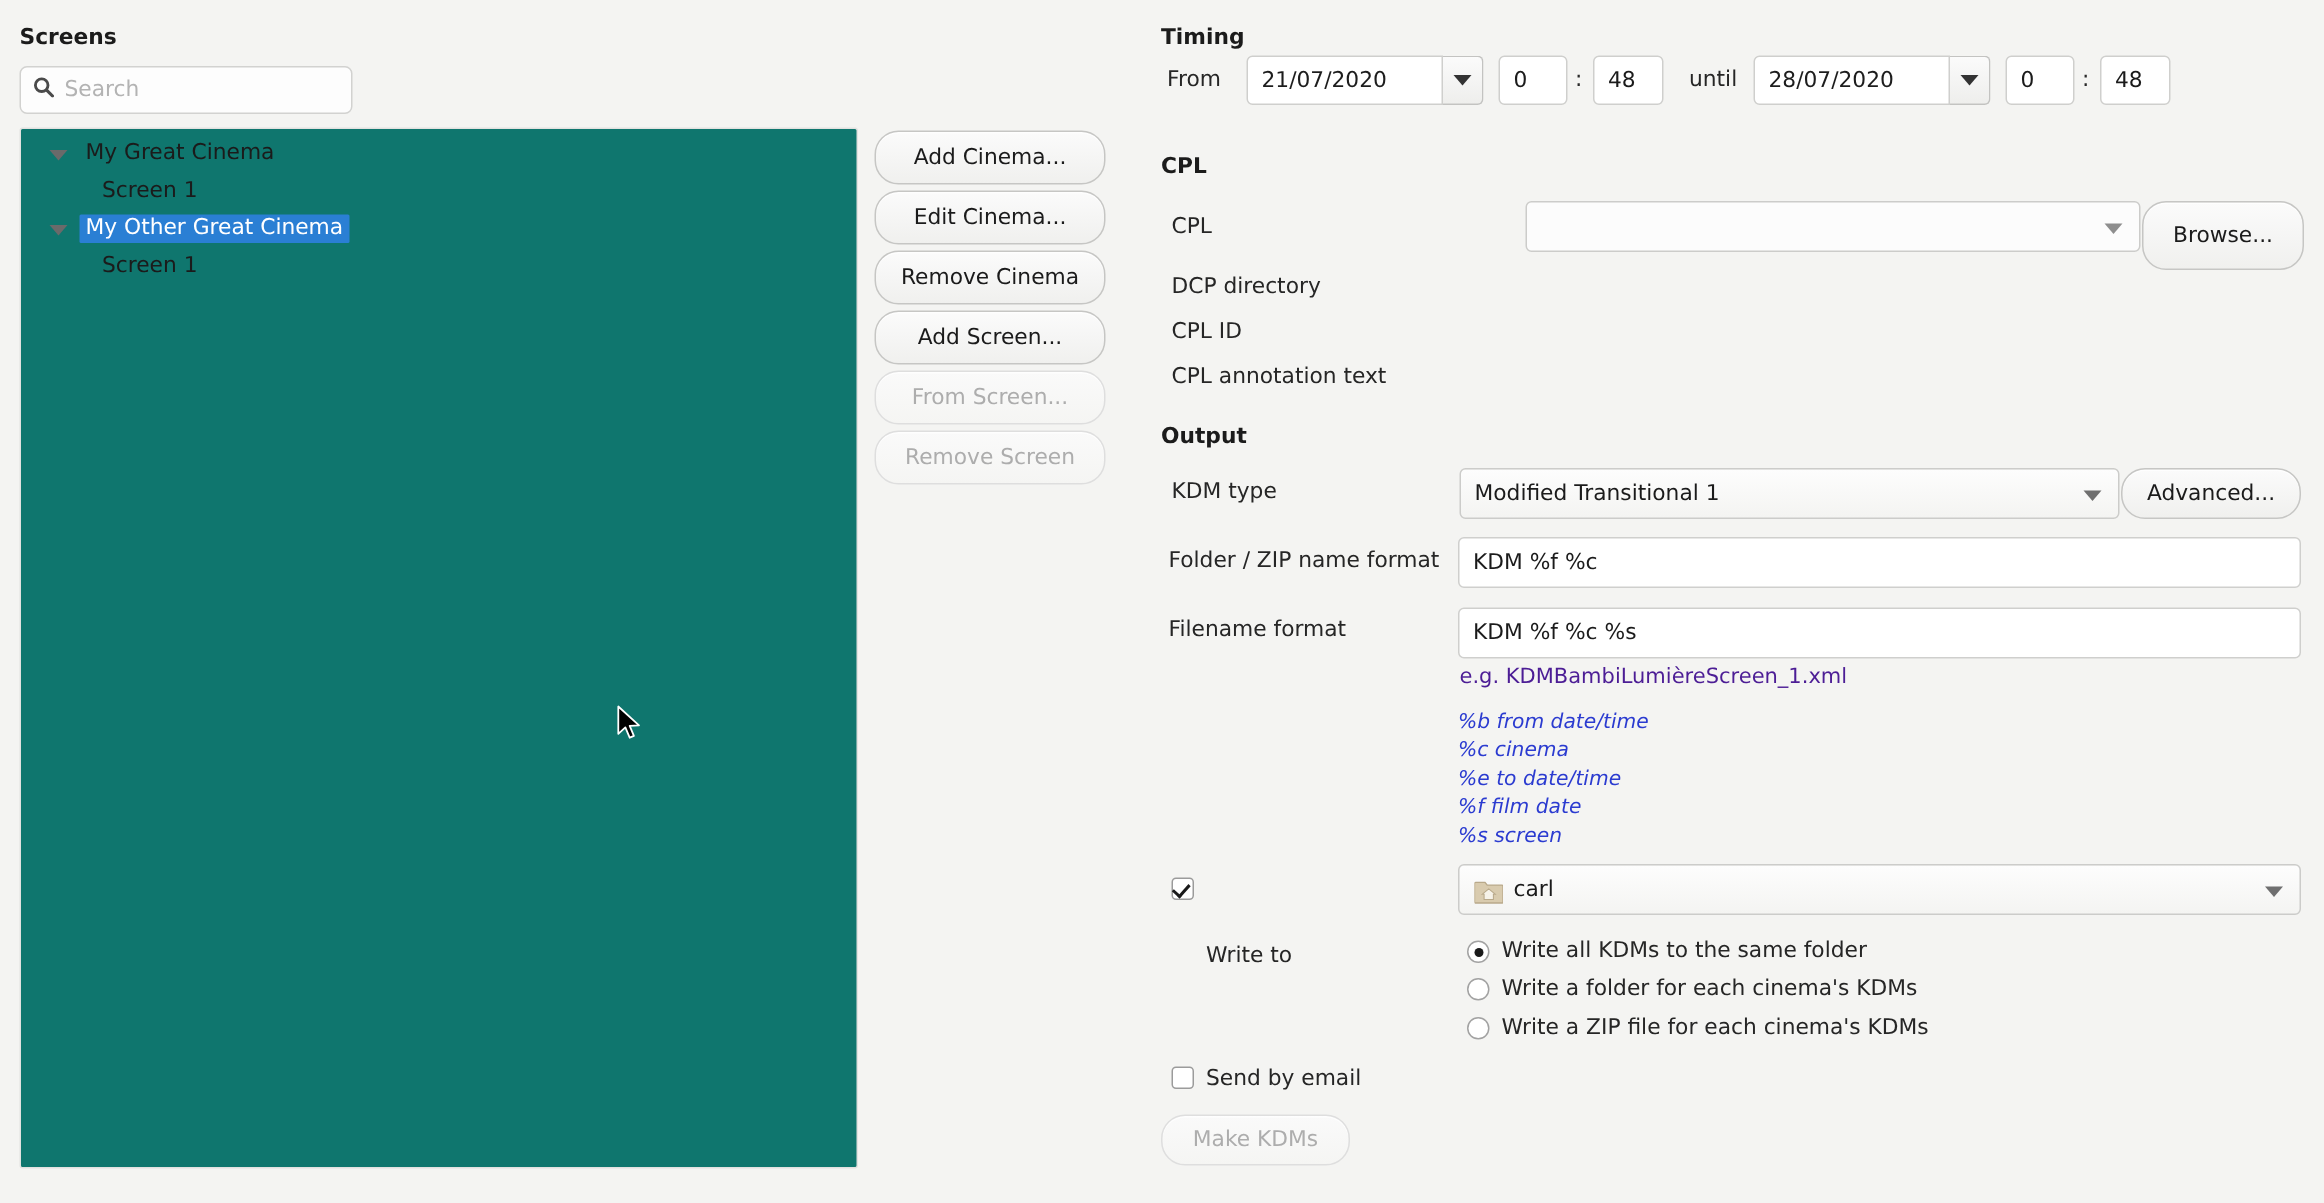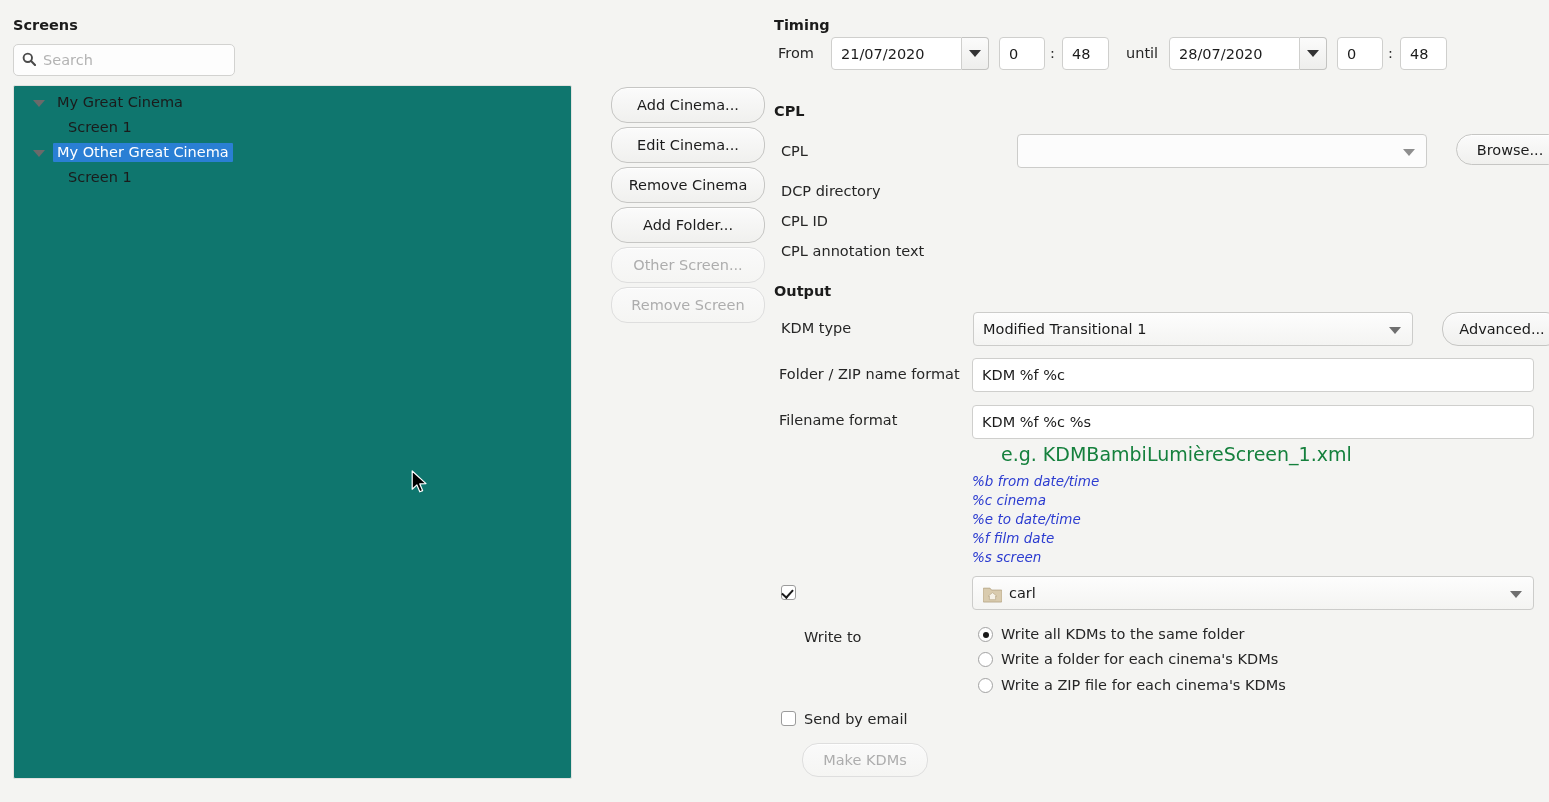--- a/index.html
+++ b/index.html
@@ -95,21 +95,20 @@
     position: absolute;
     border: 1px solid #c6c6c4;
     border-radius: 16px;
     background: linear-gradient(to bottom, #fbfbfb 0%, #f0f0ee 100%);
     color: #1b1b1b;
     font-size: 14.5px;
     font-family: inherit;
     display: flex; align-items: center; justify-content: center;
     box-shadow: 0 1px 0 rgba(255,255,255,0.7) inset;
     white-space: nowrap;
-    margin-left: 28px;
   }
   .btn.disabled {
     color: #adadad;
     background: linear-gradient(to bottom, #fafafa 0%, #f5f5f3 100%);
     border-color: #dedede;
   }
   .side-btn { left: 583px; width: 154px; height: 36px; }
 
   
   .field {
@@ -167,24 +166,23 @@
     content: "";
     border-left: 6px solid transparent;
     border-right: 6px solid transparent;
     border-top: 7px solid #333333;
   }
 
   .colon { position: absolute; font-size: 14.5px; color: #2a2a2a; }
 
   .hint-eg {
     position: absolute;
-    font-size: 19px;
-    color: #15803d;
-    white-space: nowrap;
-    margin-left: 28px;
+    font-size: 14px;
+    color: #4c1d95;
+    white-space: nowrap;
   }
   .hint-list {
     position: absolute;
     font-style: italic;
     font-size: 13.5px;
     color: #2b3bd0;
     line-height: 19px;
     white-space: nowrap;
   }
 
@@ -264,22 +262,22 @@
 
       <div class="tree-row child">
         <span class="twisty"></span>
         <span class="tree-label">Screen 1</span>
       </div>
     </div>
 
     <div class="btn side-btn" style="top:87px;">Add Cinema...</div>
     <div class="btn side-btn" style="top:127px;">Edit Cinema...</div>
     <div class="btn side-btn" style="top:167px;">Remove Cinema</div>
-    <div class="btn side-btn" style="top:207px;">Add Folder...</div>
-    <div class="btn side-btn disabled" style="top:247px;">Other Screen...</div>
+    <div class="btn side-btn" style="top:207px;">Add Screen...</div>
+    <div class="btn side-btn disabled" style="top:247px;">From Screen...</div>
     <div class="btn side-btn disabled" style="top:287px;">Remove Screen</div>
   </div>
 
   <div class="sect-title" style="left:774px; top:17px;">Timing</div>
 
   <div class="lbl" style="left:778px; top:45px;">From</div>
 
   <div class="datefield" style="left:831px; top:37px; width:131px; height:33px;">21/07/2020</div>
   <div class="dropbtn" style="left:962px; top:37px; width:27px; height:33px;"></div>
 
@@ -298,21 +296,21 @@
 
   <div class="sect-title" style="left:774px; top:103px;">CPL</div>
 
   <div class="lbl" style="left:781px; top:143px;">CPL</div>
 
   <div class="combo white" style="left:1017px; top:134px; width:410px; height:34px;">
     <span></span>
     <span class="caret light"></span>
   </div>
 
-  <div class="btn" style="left:1428px; top:134px; width:108px; height:31px;">Browse...</div>
+  <div class="btn" style="left:1428px; top:134px; width:108px; height:46px;">Browse...</div>
 
   <div class="lbl" style="left:781px; top:183px;">DCP directory</div>
   <div class="lbl" style="left:1017px; top:183px;"></div>
 
   <div class="lbl" style="left:781px; top:213px;">CPL ID</div>
   <div class="lbl" style="left:1017px; top:213px;"></div>
 
   <div class="lbl" style="left:781px; top:243px;">CPL annotation text</div>
   <div class="lbl" style="left:1017px; top:243px;"></div>
 

